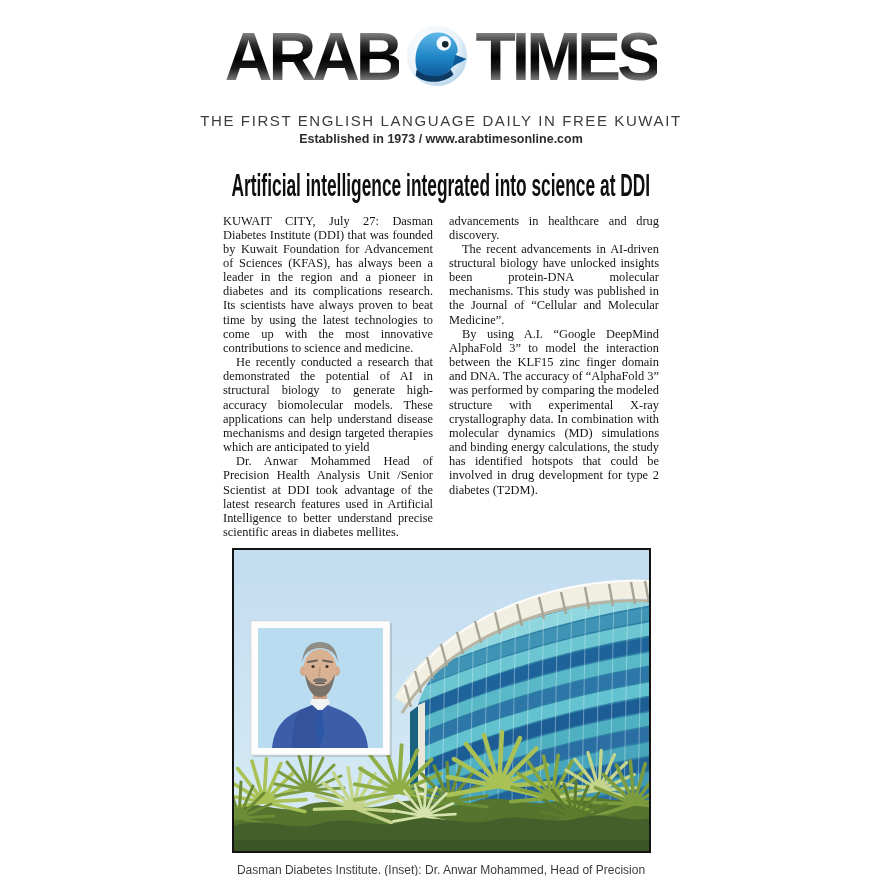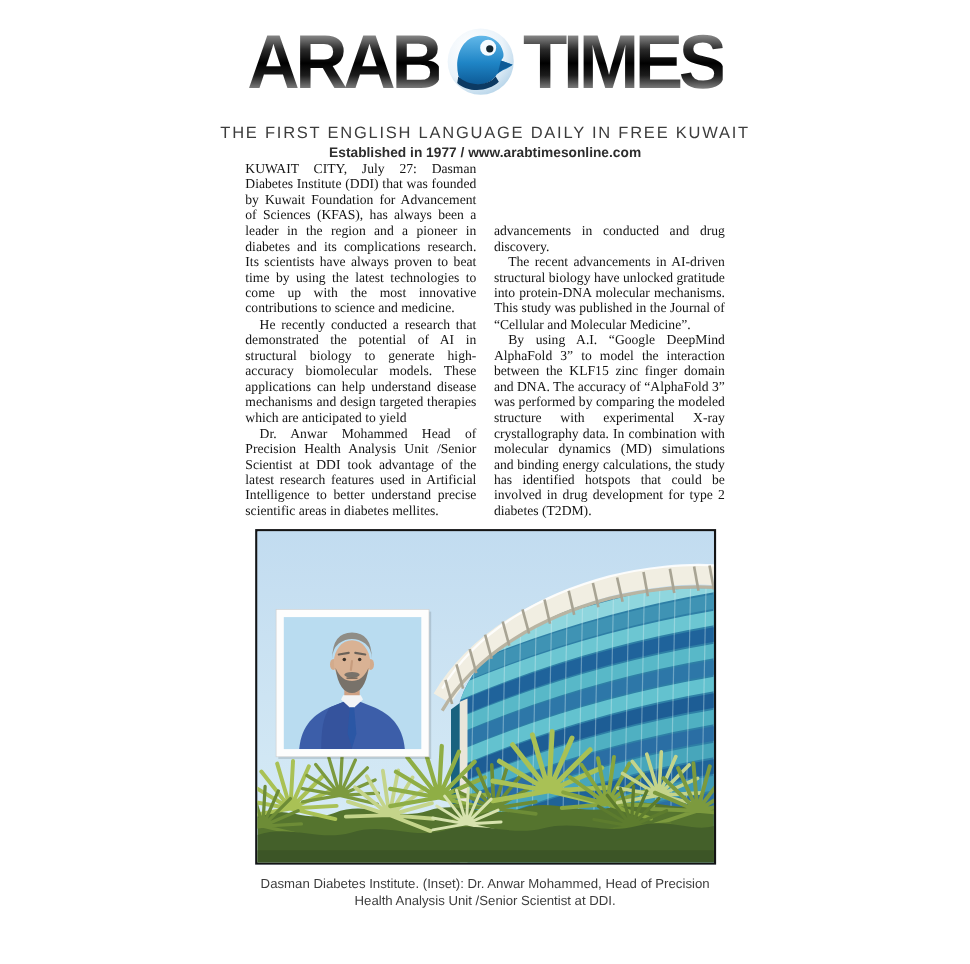--- a/index.html
+++ b/index.html
@@ -36,21 +36,21 @@
   
   .headline { display:flex; justify-content:center; margin:24px 0 11px 0; }
   .headline span {
     font-family:"Liberation Sans", sans-serif;
     font-weight:700; font-size:31px; line-height:1.05;
     white-space:nowrap; color:#0f0f0f;
     transform:scaleX(0.56);
   }
 
   
-  .columns { width:436px; margin:0 auto; display:flex; gap:16px;align-items:flex-end; }
+  .columns { width:436px; margin:0 auto; display:flex; gap:16px; }
   .col { width:210px; }
   .col p {
     margin:0; font-size:12.4px; line-height:14.15px;
     text-align:justify; color:#141414;
   }
   .col p.ind { text-indent:13px; }
 
   
   figure { margin:9px auto 0 auto; width:419px; }
   .photo-frame { border:2px solid #141414; width:415px; height:301px; background:#c8def2; }
@@ -87,34 +87,37 @@
           <path d="M12,46 C8,28 16,11 30,9 C42,7 52,14 54,24 C55,28 54,30 52,32 L63,36 C58,40 52,41 48,45 C42,56 24,58 14,50 Z" fill="url(#hd)"></path>
           <path d="M52,32 L63,36 C58,39 53,40 49,44 Z" fill="#0d5a96"></path>
           <path d="M12,47 C21,56 39,57 47,47 L50,52 C40,62 20,62 11,53 Z" fill="#0c3a63"></path>
           <circle cx="40" cy="20" r="7.5" fill="#f5fbff"></circle>
           <circle cx="41.5" cy="21" r="3.4" fill="#14262f"></circle>
         </svg>
       </span>
       <span class="logo-word">TIMES</span>
     </div>
     <div class="tagline">THE FIRST ENGLISH LANGUAGE DAILY IN FREE KUWAIT</div>
-    <div class="established">Established in 1977 / www.arabtimesonline.com</div>
+    <div class="established">Established in 1973 / www.arabtimesonline.com</div>
   </header>
 
   <main>
+    <h1 class="headline">
+      <span>Artificial intelligence integrated into science at DDI</span>
+    </h1>
 
     <div class="columns">
       <div class="col">
         <p>KUWAIT CITY, July 27: Dasman Diabetes Institute (DDI) that was founded by Kuwait Foundation for Advancement of Sciences (KFAS), has always been a leader in the region and a pioneer in diabetes and its complications research. Its scientists have always proven to beat time by using the latest technologies to come up with the most innovative contributions to science and medicine.</p>
         <p class="ind">He recently conducted a research that demonstrated the potential of AI in structural biology to generate high-accuracy biomolecular models. These applications can help understand disease mechanisms and design targeted therapies which are anticipated to yield</p>
         <p class="ind">Dr. Anwar Mohammed Head of Precision Health Analysis Unit /Senior Scientist at DDI took advantage of the latest research features used in Artificial Intelligence to better understand precise scientific areas in diabetes mellites.</p>
       </div>
       <div class="col">
-        <p>advancements in conducted and drug discovery.</p>
-        <p class="ind">The recent advancements in AI-driven structural biology have unlocked gratitude into protein-DNA molecular mechanisms. This study was published in the Journal of “Cellular and Molecular Medicine”.</p>
+        <p>advancements in healthcare and drug discovery.</p>
+        <p class="ind">The recent advancements in AI-driven structural biology have unlocked insights been protein-DNA molecular mechanisms. This study was published in the Journal of “Cellular and Molecular Medicine”.</p>
         <p class="ind">By using A.I. “Google DeepMind AlphaFold 3” to model the interaction between the KLF15 zinc finger domain and DNA. The accuracy of “AlphaFold 3” was performed by comparing the modeled structure with experimental X-ray crystallography data. In combination with molecular dynamics (MD) simulations and binding energy calculations, the study has identified hotspots that could be involved in drug development for type 2 diabetes (T2DM).</p>
       </div>
     </div>
 
     <figure>
       <div class="photo-frame">
         <svg width="415" height="301" viewBox="0 0 415 301">
           <defs>
             <linearGradient id="sky" x1="0" y1="0" x2="0" y2="1">
               <stop offset="0" stop-color="#c2dcf0"></stop>

